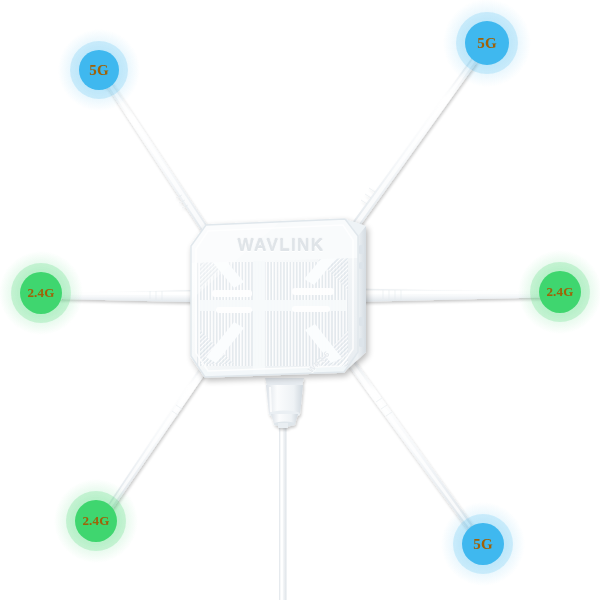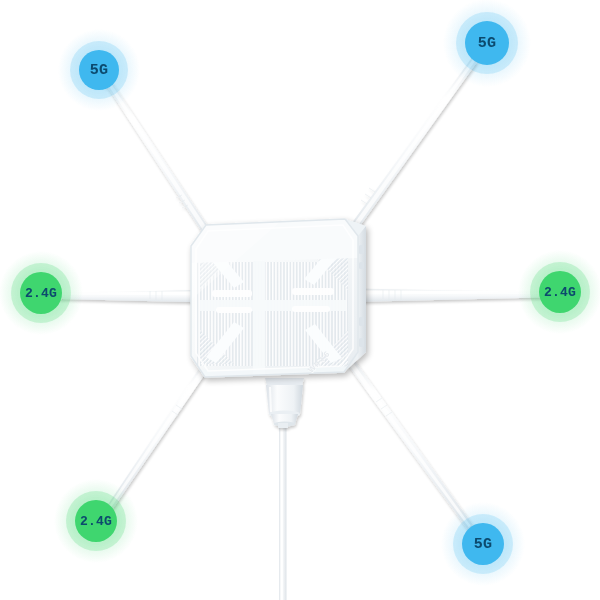--- a/index.html
+++ b/index.html
@@ -18,22 +18,22 @@
     background: #ffffff;
     overflow: hidden;
   }
   #scene {
     position: absolute;
     inset: 0;
   }
   .badge-label {
     position: absolute;
     transform: translate(-50%, -50%);
-    color: #0c4a6e;
-    font-family: Liberation Mono, monospace;
+    color: #a16207;
+    font-family: Liberation Serif, serif;
     font-weight: bold;
     letter-spacing: 0.2px;
     pointer-events: none;
     white-space: nowrap;
     text-shadow: 0 0 1px rgba(0,0,0,0.05);
   }
   .badge-label.size-5g { font-size: 15px; }
   .badge-label.size-24g { font-size: 13px; text-align: right; }
   .brand-label {
     position: absolute;
@@ -321,20 +321,21 @@
       </g>
 
       <g>
         <circle cx="483" cy="544" r="42" fill="url(#glowBlue)"></circle>
         <circle cx="483" cy="544" r="30" fill="#3fb8ef" opacity="0.20"></circle>
         <circle cx="483" cy="544" r="21" fill="#3fb8ef"></circle>
       </g>
     </g>
   </svg>
 
+  <div class="brand-label" style="left:281px; top:246px;">WAVLINK</div>
 
   <div class="wifi-label" style="left:319px; top:362px;">WIFI 6</div>
 
   <div class="badge-label size-5g" style="left:99px; top:70px;">5G</div>
   <div class="badge-label size-5g" style="left:487px; top:43px;">5G</div>
   <div class="badge-label size-24g" style="left:41px; top:293px;">2.4G</div>
   <div class="badge-label size-24g" style="left:560px; top:292px;">2.4G</div>
   <div class="badge-label size-24g" style="left:96px; top:521px;">2.4G</div>
   <div class="badge-label size-5g" style="left:483px; top:544px;">5G</div>
 

